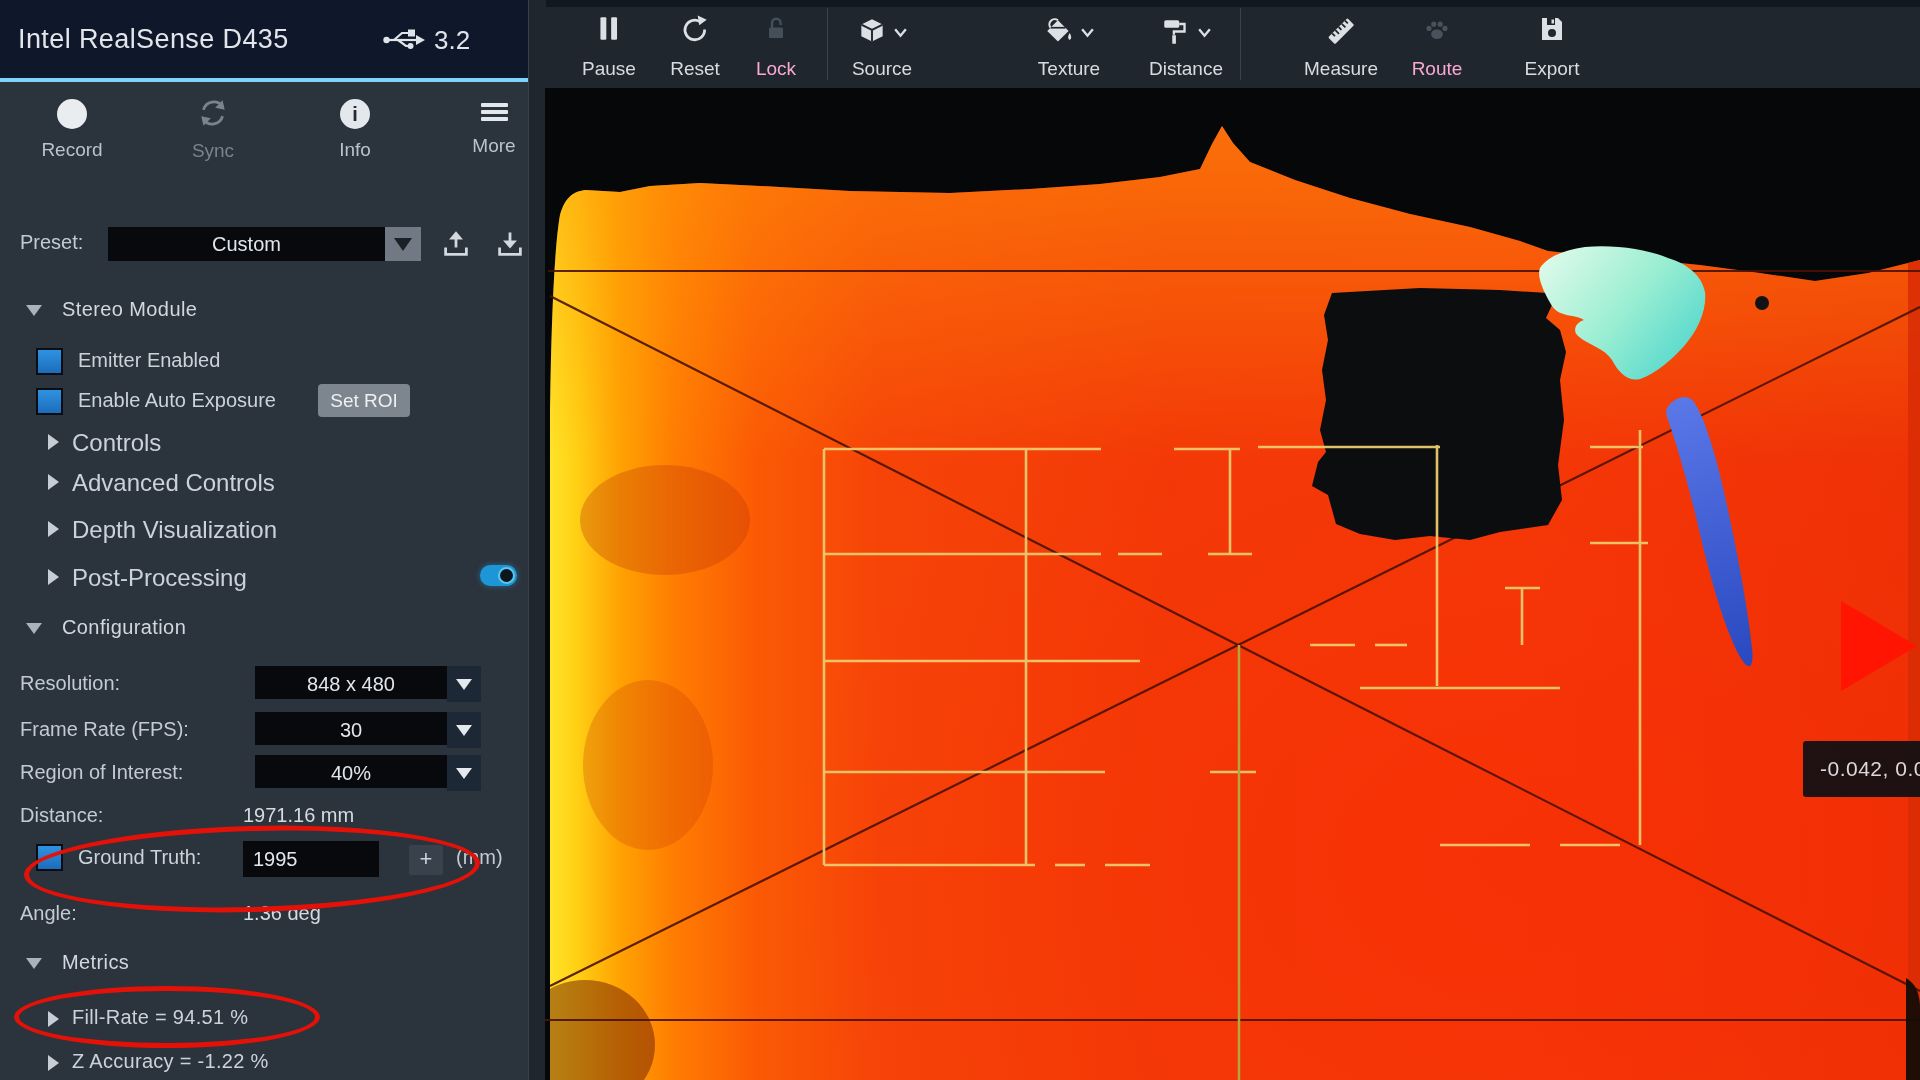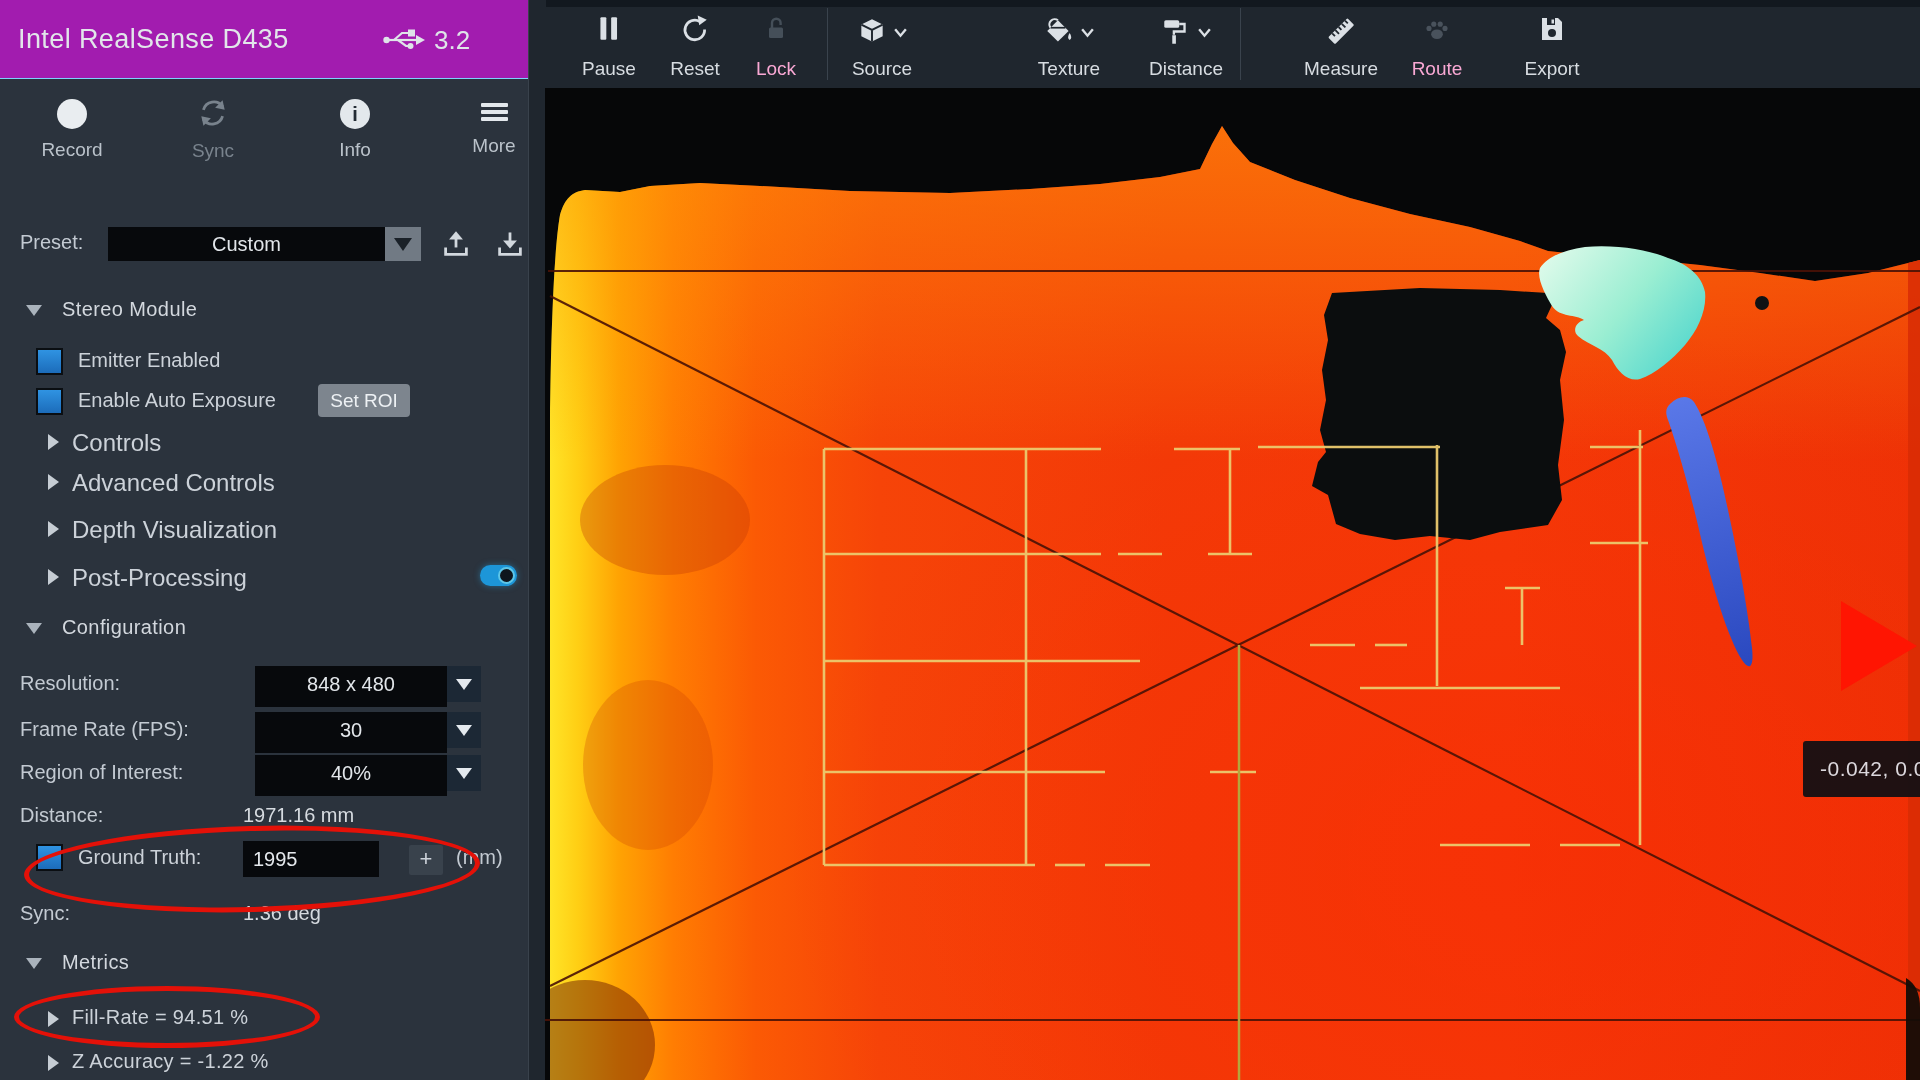--- a/index.html
+++ b/index.html
@@ -2,21 +2,21 @@
 <html><head>
 <meta charset="utf-8">
 <style>
   html,body{margin:0;padding:0;background:#000;}
   #app{position:relative;width:1920px;height:1080px;overflow:hidden;
        font-family:"Liberation Sans","DejaVu Sans",sans-serif;
        background:#060708;-webkit-font-smoothing:antialiased;}
   
   #sidebar{position:absolute;left:0;top:0;width:528px;height:1080px;background:#2b333d;}
   #sidebar-scroll{position:absolute;left:528px;top:0;width:17px;height:1080px;background:#1f262e;border-left:1px solid #39424c;}
-  #device-header{position:absolute;left:0;top:0;width:528px;height:78px;background:#a21caf;border-bottom:1px solid #7dd3fc;}
+  #device-header{position:absolute;left:0;top:0;width:528px;height:78px;background:#0f172a;border-bottom:4px solid #7dd3fc;}
   #device-title{position:absolute;left:18px;top:0;height:78px;line-height:78px;font-size:27px;letter-spacing:.4px;color:#e2e6ea;font-weight:500;}
   #usb-block{position:absolute;left:382px;top:25px;height:30px;display:flex;align-items:center;gap:8px;}
   #usb-version{font-size:26px;color:#dfe4e9;font-weight:500;}
   .side-action{position:absolute;top:96px;width:100px;height:84px;display:flex;flex-direction:column;align-items:center;gap:10px;cursor:pointer;}
   .side-action .lbl{font-size:19px;color:#bac2ca;}
   .side-action.dim .lbl{color:#79838d;}
   .rec-circle{width:30px;height:30px;border-radius:50%;background:#e9edf0;margin-top:3px;}
   .info-circle{width:30px;height:30px;border-radius:50%;background:#e3e8ec;color:#232b34;font-weight:bold;font-size:20px;
                display:flex;align-items:center;justify-content:center;margin-top:3px;}
   .more-bars{width:27px;height:26px;display:flex;flex-direction:column;justify-content:space-between;padding:4px 0;box-sizing:border-box;margin-top:3px;}
@@ -41,21 +41,21 @@
   #set-roi{position:absolute;left:318px;top:-2px;width:92px;height:33px;background:#7d858e;color:#eef1f4;
            font-size:19px;text-align:center;line-height:33px;border-radius:4px;cursor:pointer;}
   .tree-item{position:absolute;left:0;width:520px;height:30px;cursor:pointer;}
   .tree-item .tri-right{position:absolute;left:48px;top:6px;width:0;height:0;border-top:8px solid transparent;border-bottom:8px solid transparent;border-left:11px solid #c6cdd4;}
   .tree-item .txt{position:absolute;left:72px;top:1px;font-size:24px;color:#ccd2d9;}
   #pp-toggle{position:absolute;left:480px;top:2px;width:37px;height:21px;border-radius:11px;background:#1d96d8;cursor:pointer;box-shadow:0 0 6px rgba(40,160,220,.5);}
   #pp-toggle .knob{position:absolute;right:2px;top:2px;width:17px;height:17px;border-radius:50%;background:#0e161d;border:2px solid #5ec6e8;box-sizing:border-box;}
   
   .cfg-row{position:absolute;left:0;width:528px;height:36px;}
   .cfg-row .lbl{position:absolute;left:20px;top:6px;font-size:20px;color:#c3cad2;}
-  .cfg-row .valbox{position:absolute;left:255px;top:0;width:192px;height:41px;background:#07090c;color:#e2e6ea;
+  .cfg-row .valbox{position:absolute;left:255px;top:0;width:192px;height:33px;background:#07090c;color:#e2e6ea;
                    font-size:20px;text-align:center;line-height:36px;cursor:pointer;}
   .cfg-row .arr{position:absolute;left:447px;top:0;width:34px;height:36px;background:#1c2835;cursor:pointer;
                 display:flex;align-items:center;justify-content:center;}
   .cfg-row .arr .tri{width:0;height:0;border-left:8px solid transparent;border-right:8px solid transparent;border-top:11px solid #e4e9ee;}
   .static-row{position:absolute;left:0;width:528px;height:30px;}
   .static-row .lbl{position:absolute;left:20px;top:0;font-size:20px;color:#c3cad2;}
   .static-row .val{position:absolute;left:243px;top:0;font-size:20px;color:#d6dbe0;}
   #gt-row{position:absolute;left:0;top:838px;width:528px;height:42px;}
   #gt-row .txt{position:absolute;left:78px;top:8px;font-size:20px;color:#ccd2d9;}
   #gt-input{position:absolute;left:243px;top:3px;width:136px;height:36px;background:#07090c;border:none;color:#e4e8ec;
@@ -220,21 +220,21 @@
       <div class="val">1971.16 mm</div>
     </div>
     <div id="gt-row">
       <div class="chk" style="top:6px"></div>
       <div class="txt">Ground Truth:</div>
       <input id="gt-input" value="1995" style="">
       <div id="gt-plus">+</div>
       <div id="gt-unit">(mm)</div>
     </div>
     <div class="static-row" style="top:902px">
-      <div class="lbl">Sync:</div>
+      <div class="lbl">Angle:</div>
       <div class="val">1.36 deg</div>
     </div>
 
     <div class="sec-header" style="top:950px">
       <div class="tri-down"></div>
       <div class="txt">Metrics</div>
     </div>
     <div class="metric-item" style="top:1006px">
       <div class="tri-right"></div>
       <div class="txt">Fill-Rate = 94.51 %</div>

